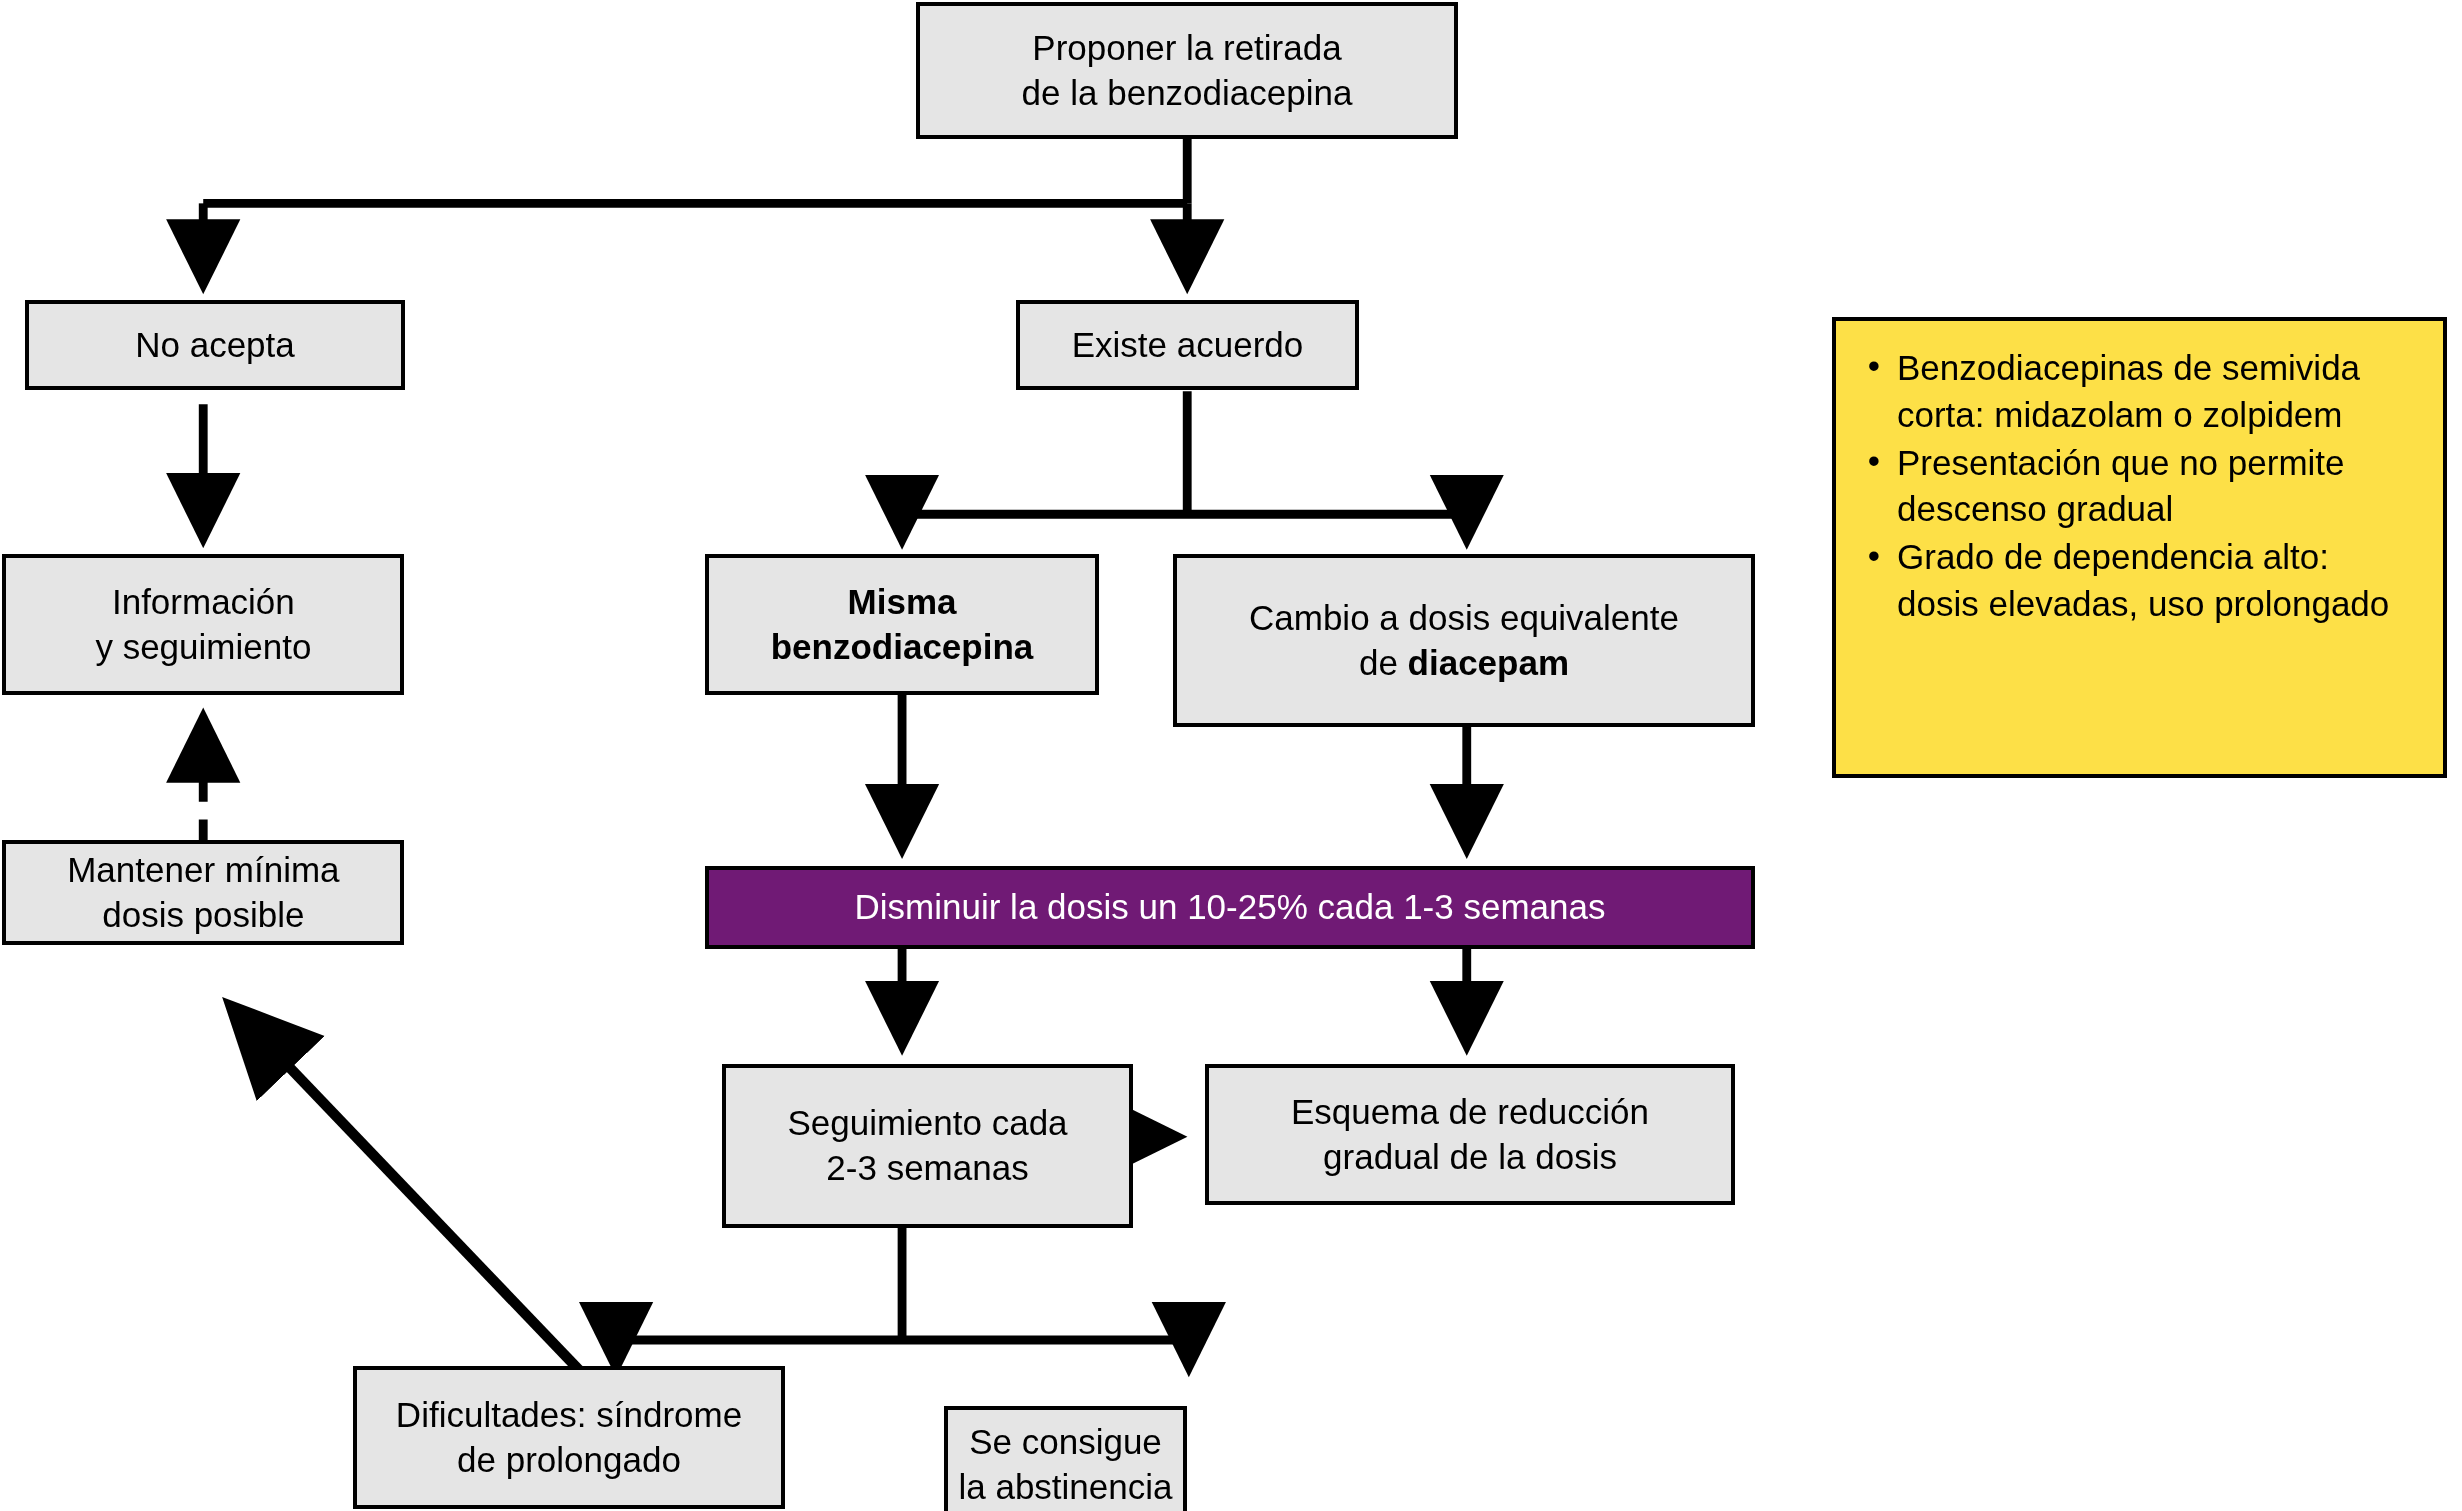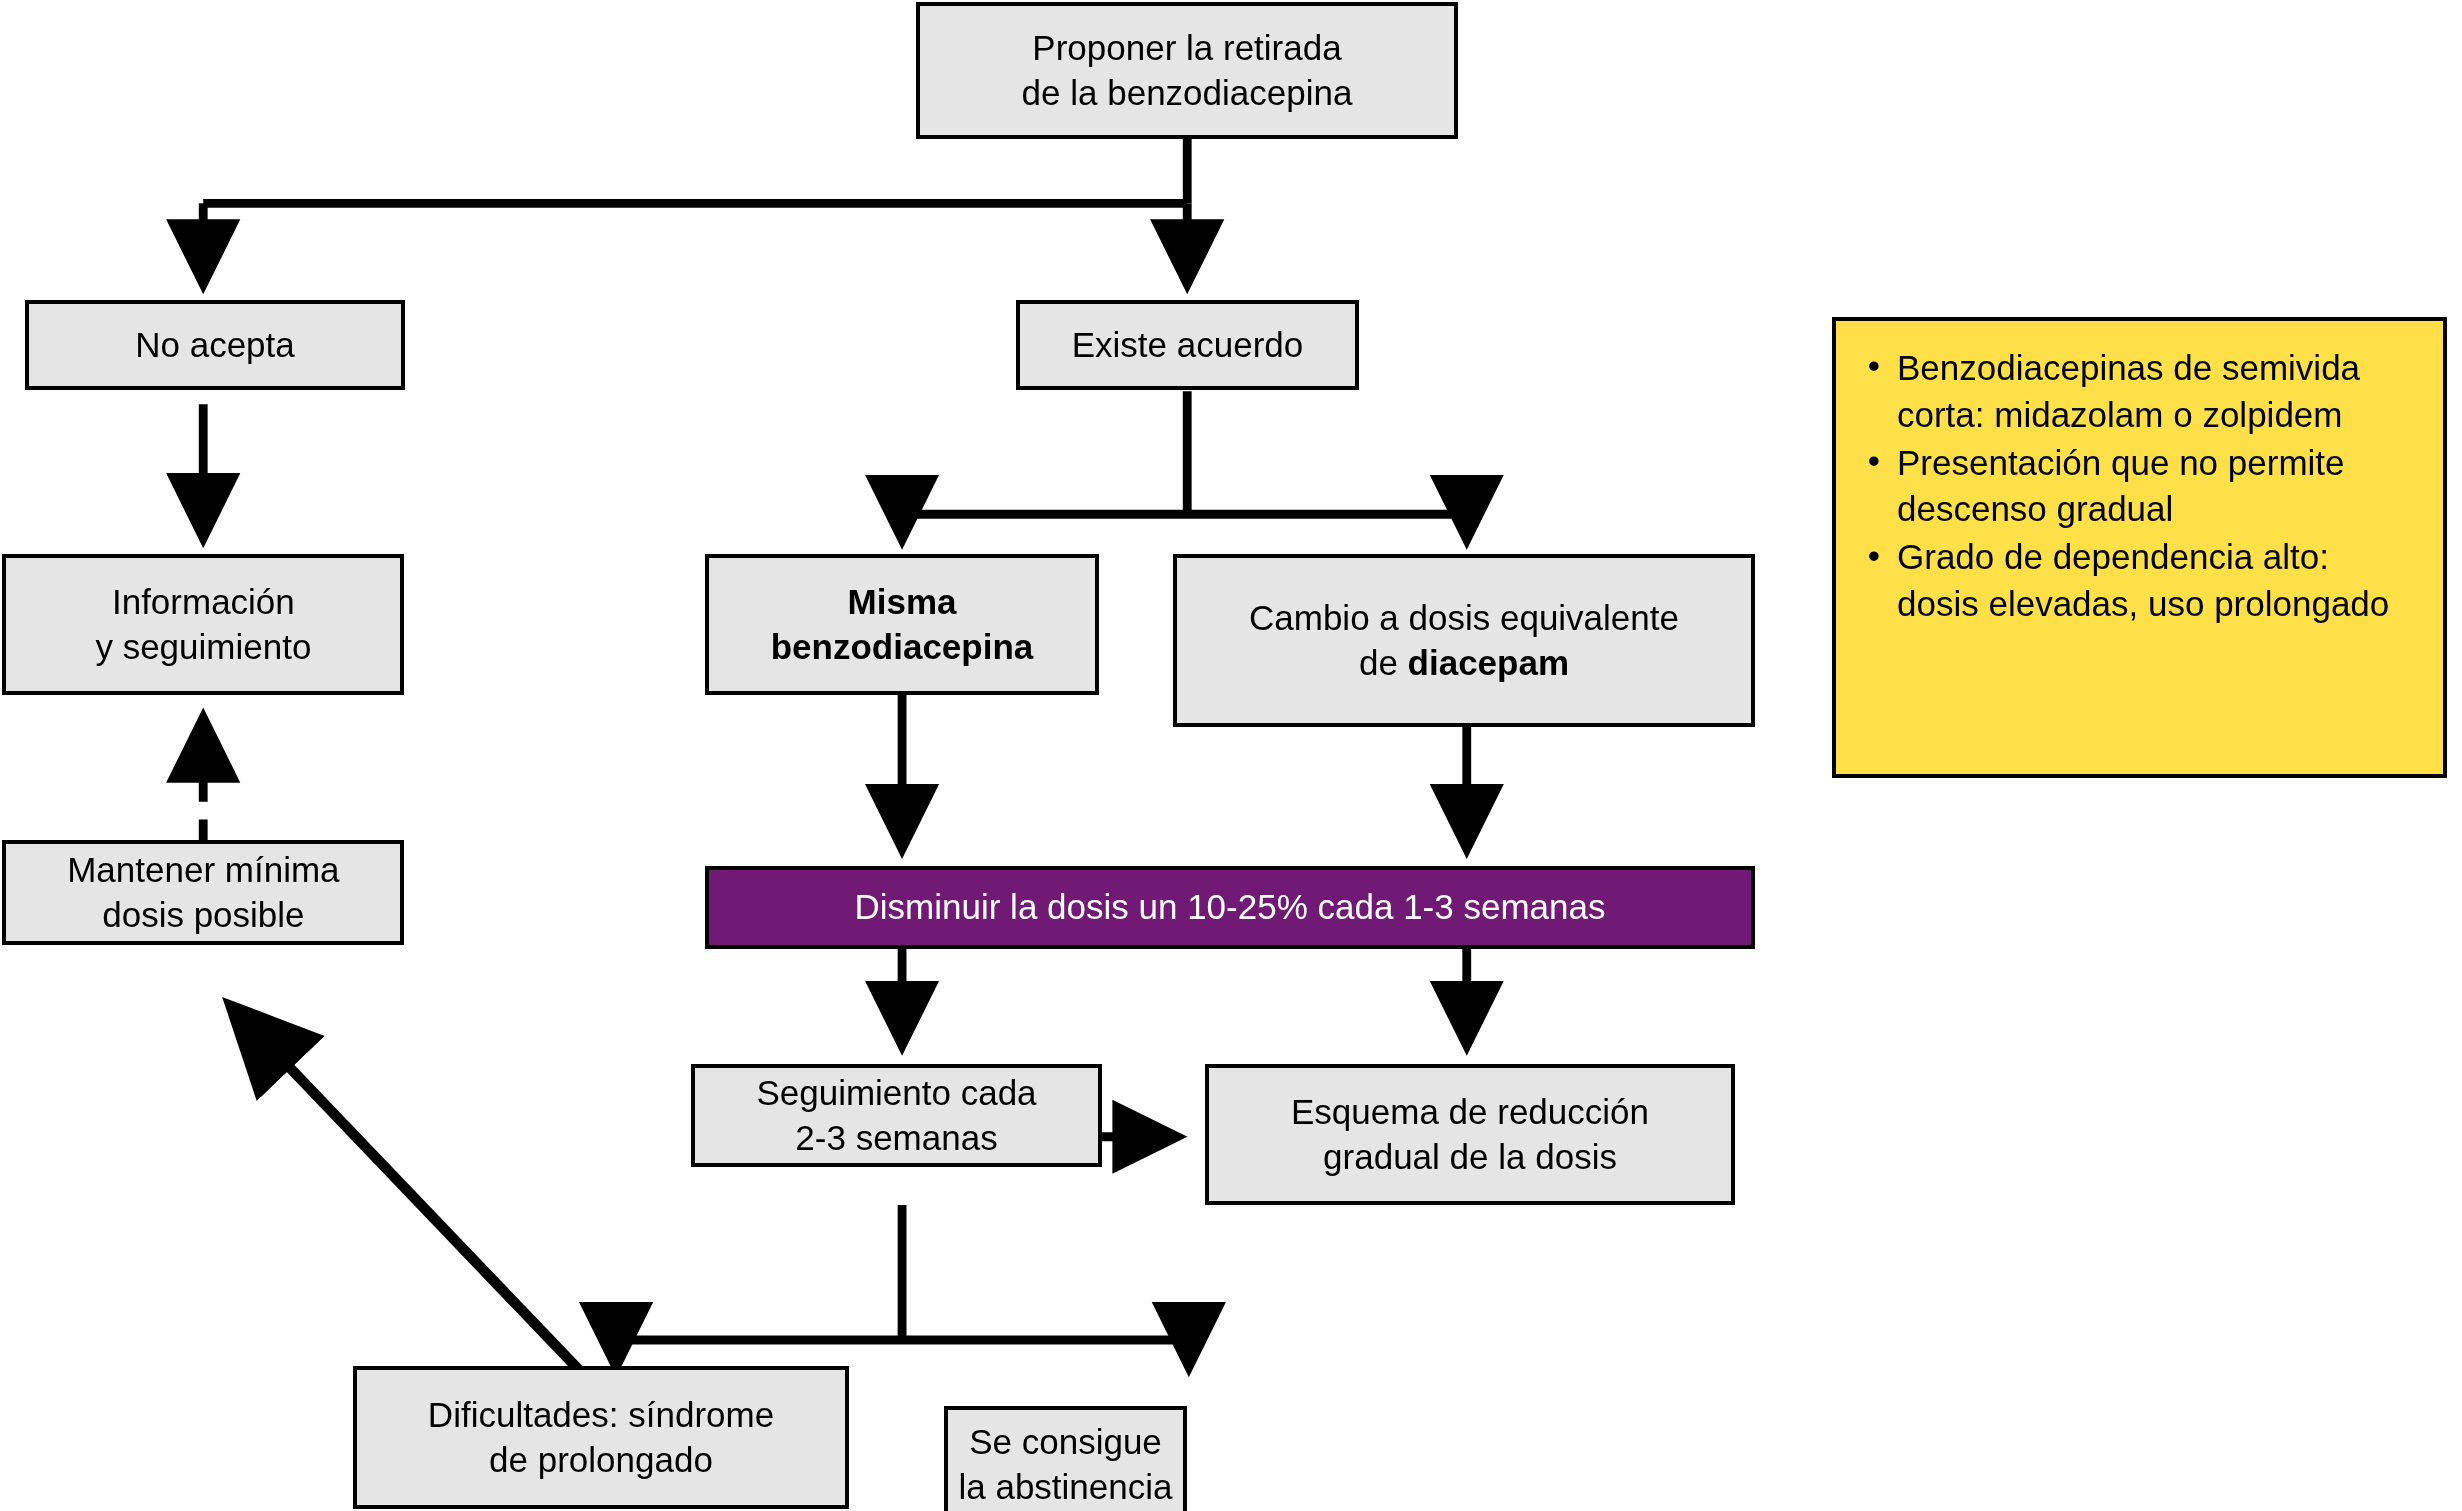--- a/index.html
+++ b/index.html
@@ -187,35 +187,35 @@
     <span>
       <span>Mantener mínima</span><br>
       <span>dosis posible</span>
     </span>
   </div>
 
   <div class="node accent" style="left:705px; top:866px; width:1050px; height:83px;">
     <span>Disminuir la dosis un 10-25% cada 1-3 semanas</span>
   </div>
 
-  <div class="node" style="left:691px; top:1064px; width:411px; height:103px;">
+  <div class="node" style="left:722px; top:1064px; width:411px; height:164px;">
     <span>
       <span>Seguimiento cada</span><br>
       <span>2-3 semanas</span>
     </span>
   </div>
 
   <div class="node" style="left:1205px; top:1064px; width:530px; height:141px;">
     <span>
       <span>Esquema de reducción</span><br>
       <span>gradual de la dosis</span>
     </span>
   </div>
 
-  <div class="node" style="left:353px; top:1366px; width:496px; height:143px;">
+  <div class="node" style="left:353px; top:1366px; width:432px; height:143px;">
     <span>
       <span>Dificultades: síndrome</span><br>
       <span>de prolongado</span>
     </span>
   </div>
 
   <div class="node" style="left:944px; top:1406px; width:243px; height:117px;">
     <span>
       <span>Se consigue</span><br>
       <span>la abstinencia</span>

